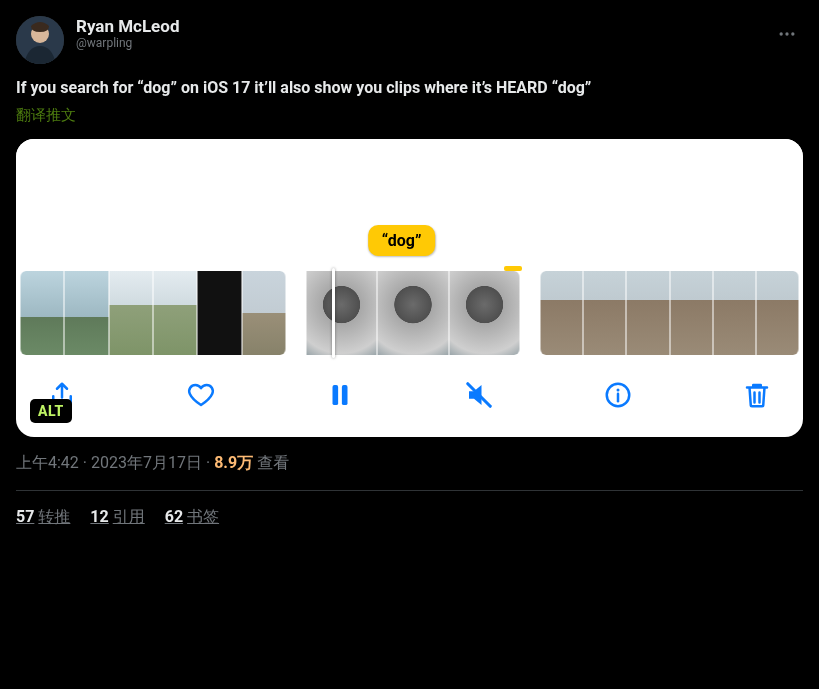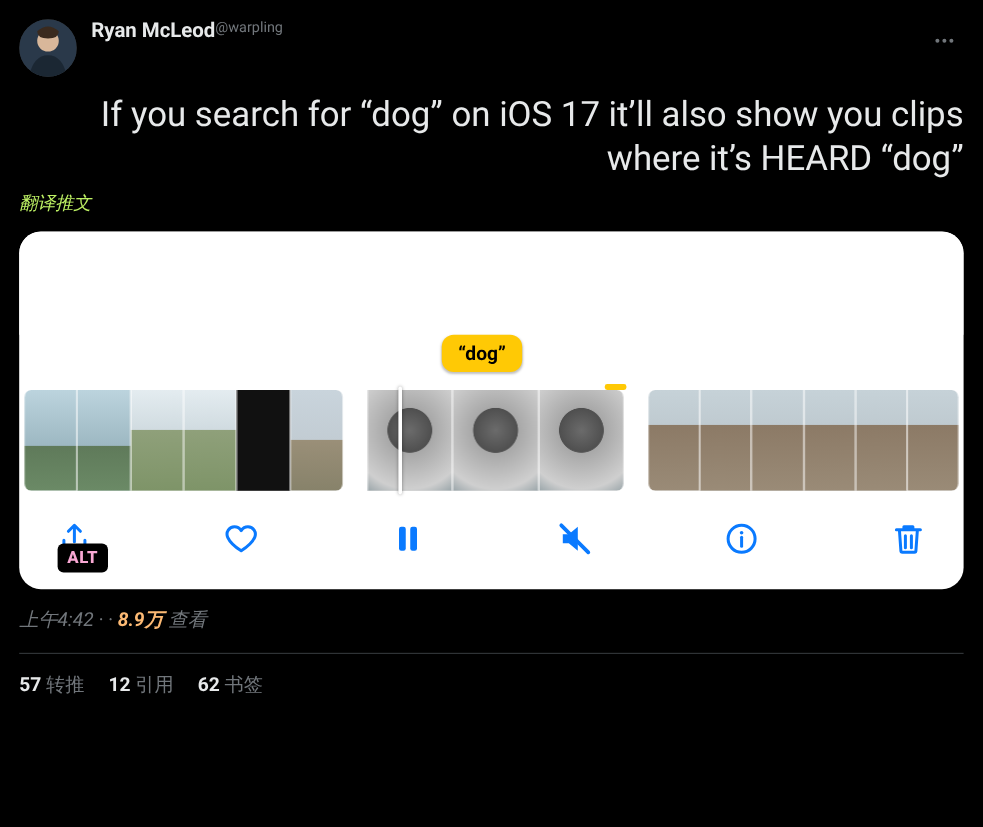--- a/index.html
+++ b/index.html
@@ -10,43 +10,41 @@
     width: 819px;
     padding: 16px;
   }
   .tweet { position: relative; }
   .header { display: flex; align-items: flex-start; gap: 12px; }
   .avatar {
     width: 48px; height: 48px; border-radius: 50%; overflow: hidden;
     flex: 0 0 48px; background: #333;
   }
   .avatar svg { width: 100%; height: 100%; display: block; }
-  .names { display: flex; flex-direction: row; justify-content: center; }
+  .names { display: flex; flex-direction: column; justify-content: center; }
   .display-name { font-weight: 700; font-size: 17px; color: #e7e9ea; }
   .handle { font-size: 12px; color: #71767b; }
   .more {
     position: absolute; right: 0; top: 2px;
     color: #71767b; cursor: pointer; padding: 6px;
   }
   .more svg { width: 20px; height: 20px; display:block; }
   .body-text {
     margin-top: 14px;
-    font-size: 29px;
+    font-size: 16px;
     line-height: 1.28;
     color: #e7e9ea;
-    font-weight: 400;
-    text-align: right;
+    font-weight: 700;
   }
   .translate-link {
     margin-top: 8px;
-    color: #bef264;
+    color: #4d7c0f;
     font-size: 15px;
     cursor: pointer;
     display: inline-block;
-    font-style: italic;
   }
   .media-card {
     margin-top: 14px;
     width: 100%;
     border-radius: 18px;
     background: #fff;
     overflow: hidden;
     position: relative;
   }
   .white-gap { height: 86px; background:#fff; }
@@ -86,36 +84,36 @@
     background:#fff; border-radius:2px; box-shadow:0 0 3px rgba(0,0,0,0.4);
   }
   .toolbar {
     display:flex; justify-content:space-between; align-items:center;
     padding: 16px 28px 24px;
   }
   .tb-btn { width:36px; height:36px; display:flex; align-items:center; justify-content:center; cursor:pointer; }
   .tb-btn svg { width:30px; height:30px; stroke:#0a7aff; fill:none; stroke-width:2; }
   .tb-btn.fill svg { fill:#0a7aff; stroke:none; }
   .alt-badge {
-    position:absolute; left:32px; bottom:14px;
-    background:#000; color:#f9a8d4; font-weight:800; font-size:14px;
+    position:absolute; left:14px; bottom:14px;
+    background:#000; color:#bef264; font-weight:800; font-size:14px;
     padding:4px 8px; border-radius:5px; letter-spacing:0.5px;
   }
   .meta-row {
     margin-top: 16px; color:#71767b; font-size:16px;
-    display:flex; align-items:flex-start; flex-wrap:wrap; gap:4px;font-style:italic;
+    display:flex; align-items:flex-start; flex-wrap:wrap; gap:4px;
   }
   .meta-row .strong { color:#fdba74; font-weight:700; }
   .sep { border:none; border-top:1px solid #2f3336; margin:16px 0 0; }
   .stats-row {
     display:flex; gap:20px; padding-top:16px;
     font-size:16px; color:#71767b;
   }
   .stat .num { color:#e7e9ea; font-weight:700; margin-right:4px; }
-  .stat { cursor:pointer; }
+  .stat { cursor:pointer;text-decoration:underline; }
 </style>
 </head>
 <body>
 
 <div class="tweet">
 
   <div class="more">
     <svg viewBox="0 0 24 24">
         <circle cx="5" cy="12" r="2" fill="#71767b"></circle>
         <circle cx="12" cy="12" r="2" fill="#71767b"></circle>
@@ -209,20 +207,21 @@
           </svg>
       </div>
     </div>
 
     <div class="alt-badge">ALT</div>
   </div>
 
   <div class="meta-row">
     <span>上午4:42</span>
     <span> · </span>
+    <span>2023年7月17日</span>
     <span> · </span>
     <span class="strong">8.9万</span>
     <span> 查看</span>
   </div>
 
   <hr class="sep">
 
   <div class="stats-row">
     <span class="stat">
       <span class="num">57</span><span>转推</span>

